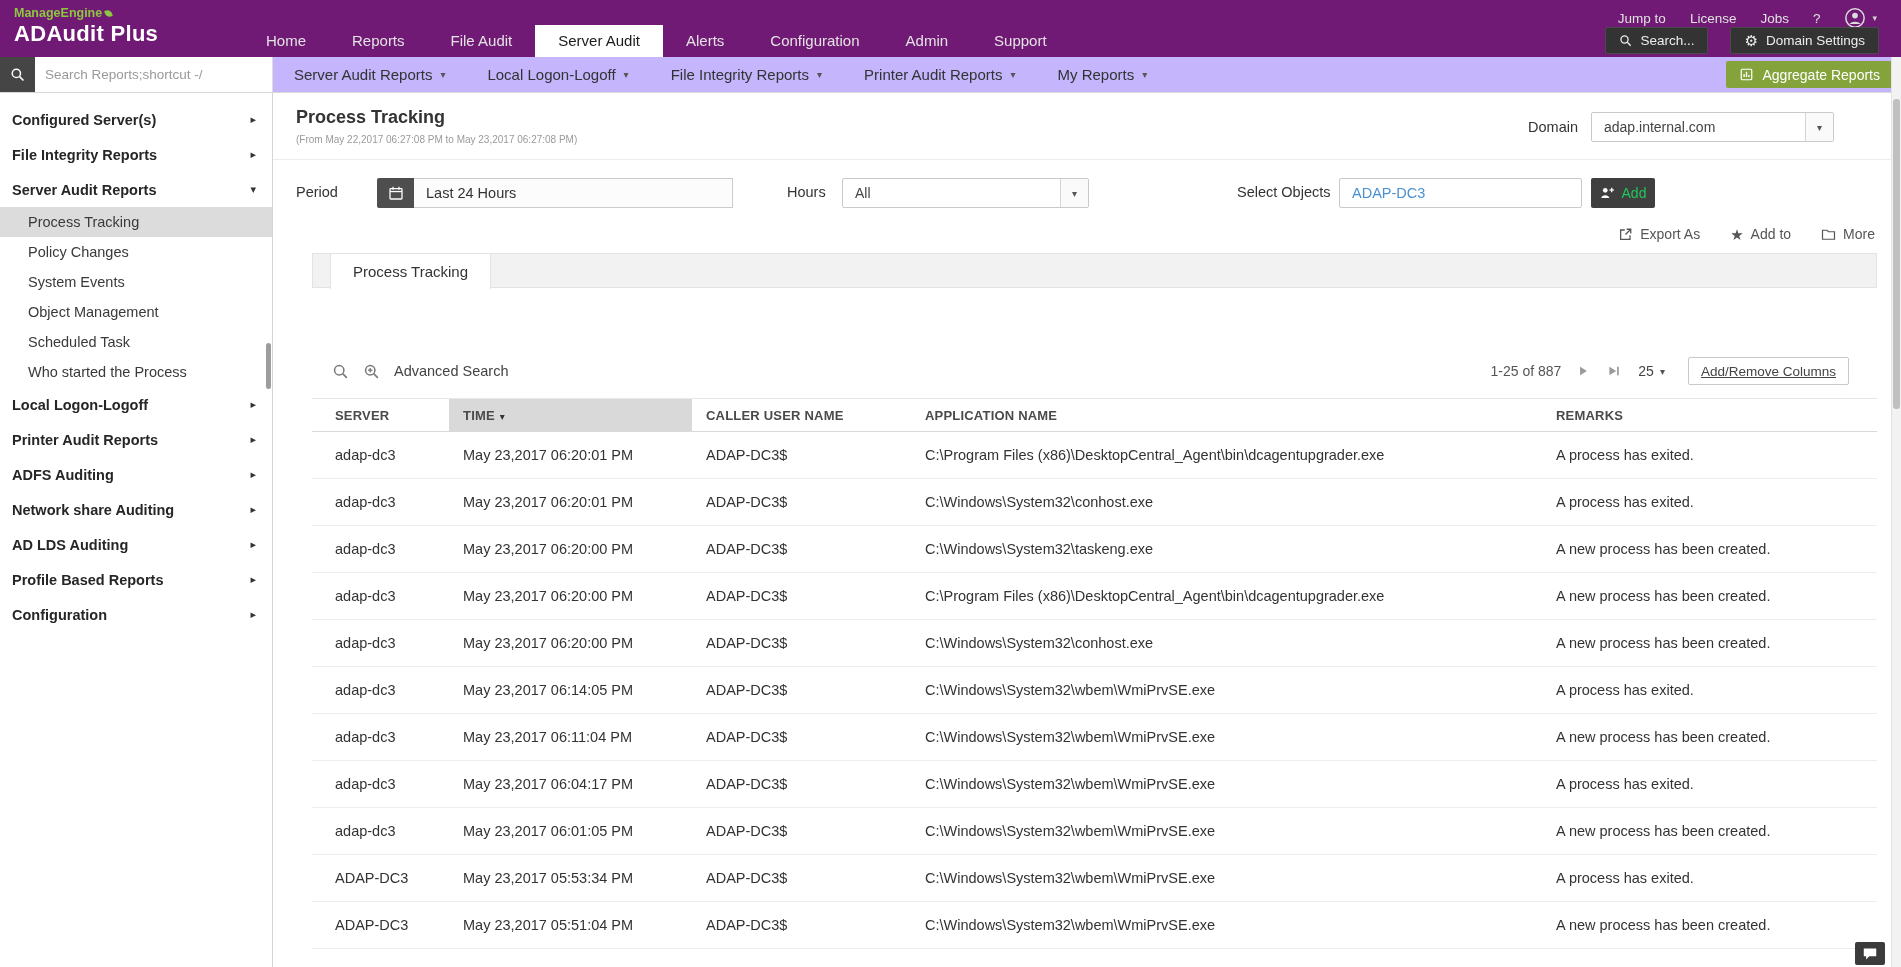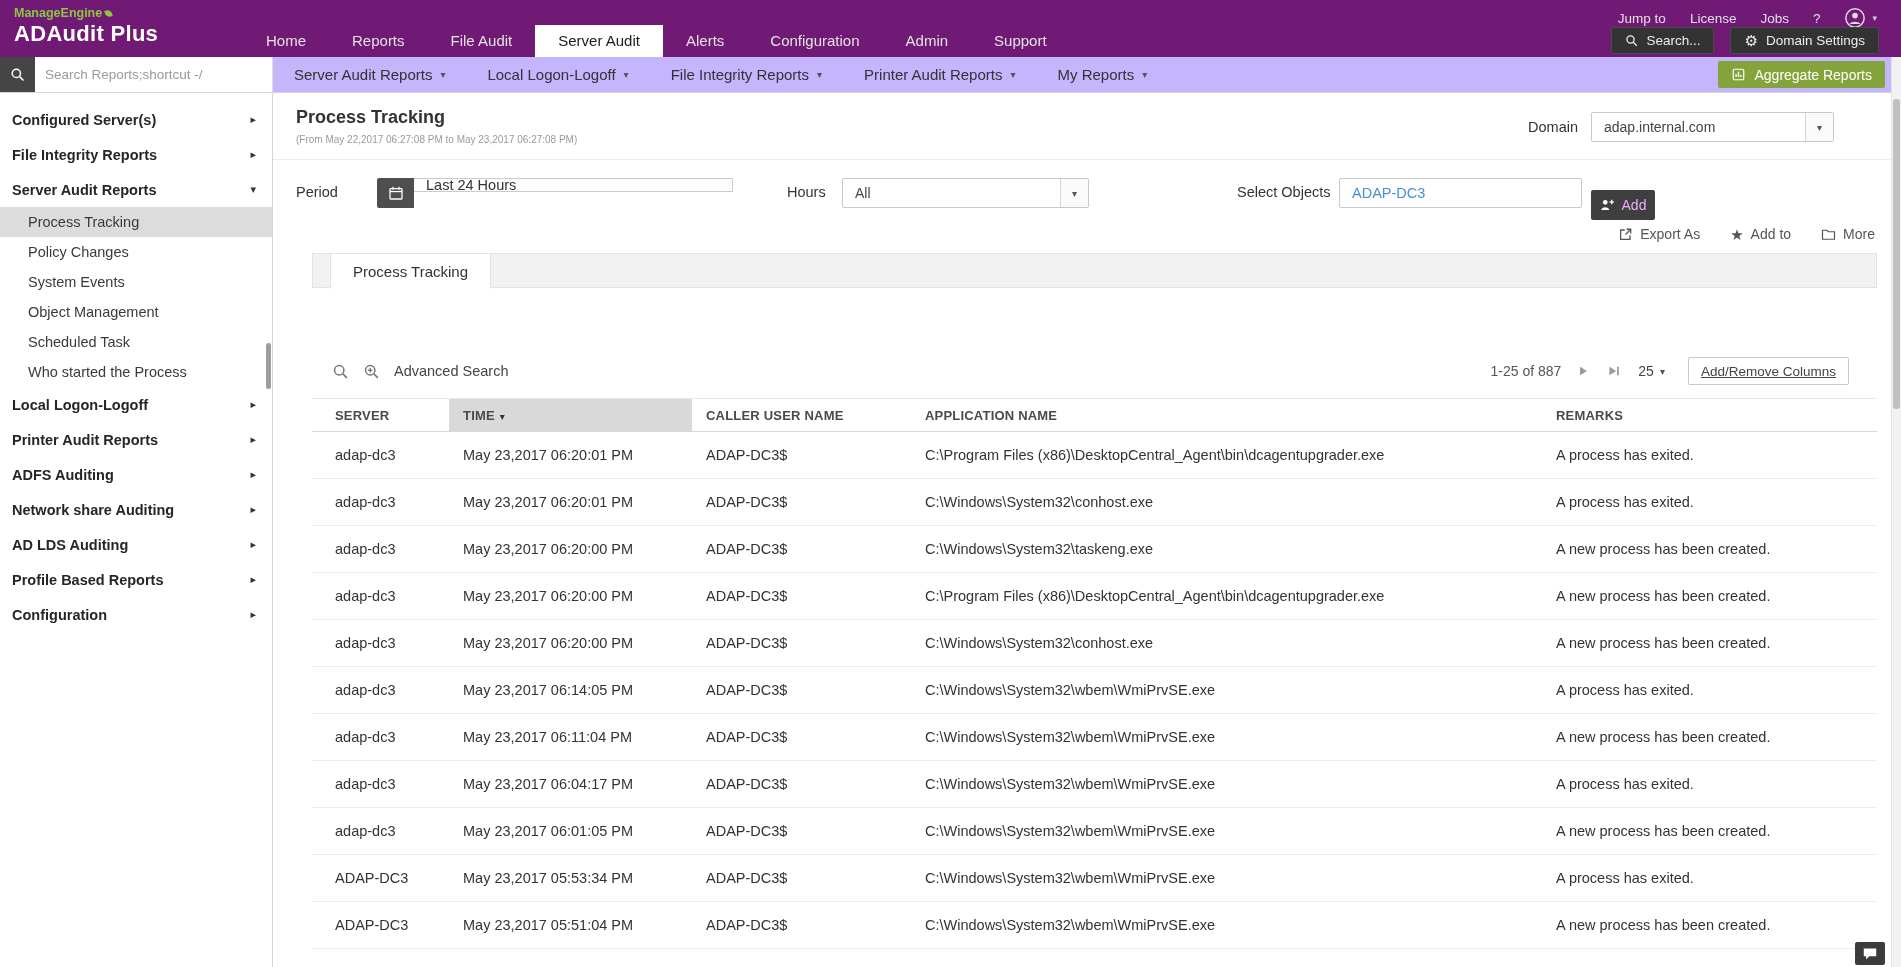--- a/index.html
+++ b/index.html
@@ -13,33 +13,33 @@
   .brand-me { color: #8dc63f; font-size: 12.5px; font-weight: bold; display: flex; align-items: center; }
   .leaf { display: inline-block; width: 7px; height: 7px; background: #8dc63f; border-radius: 0 70% 0 70%; transform: rotate(-15deg); margin-left: 3px; }
   .brand-product { color: #fff; font-size: 22px; font-weight: bold; letter-spacing: .3px; margin-top: 1px; }
   .tabs { position: absolute; left: 243px; bottom: 0; display: flex; height: 32px; }
   .tab { padding: 0 23px; line-height: 32px; color: #e3e3e3; font-size: 15px; cursor: pointer; white-space: nowrap; }
   .tab.active { background: #fff; color: #1c1c1c; }
   .top-utils { position: absolute; right: 24px; top: 7px; display: flex; align-items: center; gap: 24px; color: #e0e0e0; font-size: 13.5px; }
   .top-utils span { cursor: pointer; }
   .avatar-wrap { display: flex; align-items: center; gap: 6px; cursor: pointer; }
   .caret-w { font-size: 9px; color: #cfcfcf; }
-  .top-btns { position: absolute; right: 22px; bottom: 3px; display: flex; gap: 16px; padding-left: 16px; }
+  .top-btns { position: absolute; right: 22px; bottom: 3px; display: flex; gap: 22px; padding-left: 16px; }
   .dark-btn { display: flex; align-items: center; gap: 8px; height: 27px; padding: 0 13px; background: #333; border: 1px solid #4a4a4a; border-radius: 2px; color: #ededed; font-size: 13.5px; cursor: pointer; }
 
   
   .subnav { position: relative; height: 36px; flex: 0 0 36px; background: #c4b5fd; border-bottom: 1px solid #d8d8d8; display: flex; align-items: stretch; }
   .search-wrap { width: 273px; flex: 0 0 273px; display: flex; border-right: 1px solid #ddd; }
   .search-sq { width: 35px; background: #454545; display: flex; align-items: center; justify-content: center; cursor: pointer; border: none; }
   .search-input { flex: 1; border: none; outline: none; padding: 0 10px; font-size: 13.5px; color: #333; background: #fff; font-family: inherit; }
   .search-input::placeholder { color: #9a9a9a; }
   .menus { display: flex; align-items: stretch; }
   .menu-item { display: flex; align-items: center; gap: 8px; padding: 0 21px; font-size: 15px; color: #333; cursor: pointer; }
   .caret { font-size: 10px; color: #555; }
-  .aggregate-btn { margin-left: auto; margin-right: 16px; align-self: center; display: flex; align-items: center; gap: 8px; height: 27px; padding: 0 13px; background: #84a43b; border: none; border-radius: 2px; color: #fff; font-size: 14px; cursor: pointer; }
+  .aggregate-btn { margin-left: auto; margin-right: 8px; align-self: center; display: flex; align-items: center; gap: 8px; height: 27px; padding: 0 13px; background: #84a43b; border: none; border-radius: 2px; color: #fff; font-size: 14px; cursor: pointer; }
 
   
   .bodyrow { flex: 1; display: flex; overflow: hidden; }
   .sidebar { position: relative; width: 273px; flex: 0 0 273px; border-right: 1px solid #d5d5d5; background: #fff; padding-top: 9px; overflow: hidden; }
   .side-group { display: flex; align-items: center; justify-content: space-between; height: 35px; padding: 0 16px 0 12px; font-size: 14.5px; font-weight: bold; color: #262626; cursor: pointer; }
   .side-sub { height: 30px; line-height: 30px; padding-left: 28px; font-size: 14.5px; color: #3a3a3a; cursor: pointer; white-space: nowrap; }
   .side-sub.selected { background: #dcdcdc; }
   .side-caret { font-size: 11px; color: #333; }
   .side-thumb { position: absolute; right: 1px; top: 250px; width: 5px; height: 46px; background: #9d9d9d; border-radius: 3px; cursor: pointer; }
 
@@ -53,26 +53,26 @@
   .select { display: flex; align-items: center; height: 30px; background: #fff; border: 1px solid #c9c9c9; border-radius: 2px; cursor: pointer; }
   .select .val { padding: 0 12px; font-size: 14px; color: #444; flex: 1; white-space: nowrap; overflow: hidden; }
   .sel-caret { width: 28px; align-self: stretch; display: flex; align-items: center; justify-content: center; border-left: 1px solid #d5d5d5; color: #555; font-size: 10px; background: #fafafa; }
   .domain-select { width: 243px; }
 
   .filters { position: relative; height: 30px; margin-top: 18px; }
   .filters > * { position: absolute; top: 0; }
   .filters .f-label { top: 6px; }
   #lbl-period { left: 23px; }
   .cal-btn { left: 104px; width: 37px; height: 30px; background: #4e4e4e; border: none; border-radius: 2px 0 0 2px; display: flex; align-items: center; justify-content: center; cursor: pointer; }
-  .period-input { left: 141px; width: 319px; height: 14px; border: 1px solid #ccc; border-left: none; background: #fcfcfc; padding: 0 12px; font-size: 14.5px; color: #333; font-family: inherit; }
+  .period-input { left: 141px; width: 319px; height: 30px; border: 1px solid #ccc; border-left: none; background: #fcfcfc; padding: 0 12px; font-size: 14.5px; color: #333; font-family: inherit; }
   #lbl-hours { left: 514px; }
   .hours-select { left: 569px; width: 247px; }
   #lbl-objects { left: 964px; }
   .objects-input { left: 1066px; width: 243px; height: 30px; border: 1px solid #c9c9c9; border-radius: 2px; padding: 0 12px; font-size: 14.5px; color: #4a90d2; background: #fff; font-family: inherit; }
-  .add-btn { left: 1318px; width: 64px; height: 30px; background: #3f3f3f; color: #f0abfc; border: none; border-radius: 2px; display: flex; align-items: center; justify-content: center; gap: 7px; font-size: 14px; cursor: pointer; margin-top: 12px; }
+  .add-btn { left: 1318px; width: 64px; height: 30px; background: #3f3f3f; color: #22c55e; border: none; border-radius: 2px; display: flex; align-items: center; justify-content: center; gap: 7px; font-size: 14px; cursor: pointer; }
 
   .actions { display: flex; justify-content: flex-end; gap: 30px; margin: 18px 26px 0 0; font-size: 14px; color: #555; }
   .action { display: flex; align-items: center; gap: 7px; cursor: pointer; }
 
   .tabstrip { position: relative; margin: 11px 24px 0 39px; height: 35px; background: #f2f2f2; border: 1px solid #e3e3e3; }
   .ctab { position: absolute; left: 17px; top: -1px; bottom: -2px; background: #fff; border: 1px solid #e3e3e3; border-bottom: none; padding: 0 22px; display: flex; align-items: center; font-size: 15px; color: #333; cursor: pointer; }
 
   .panel { margin: 0 24px 0 39px; padding-top: 68px; }
   .toolbar { display: flex; align-items: center; height: 30px; }
   .tb-left { display: flex; align-items: center; gap: 14px; margin-left: 20px; color: #666; }

